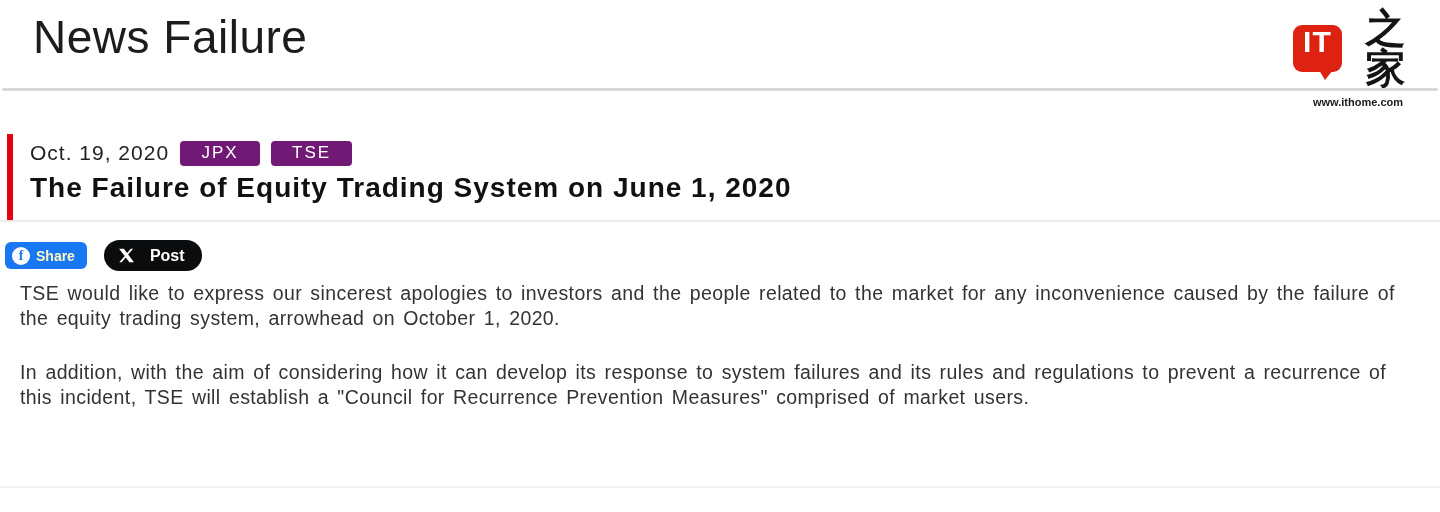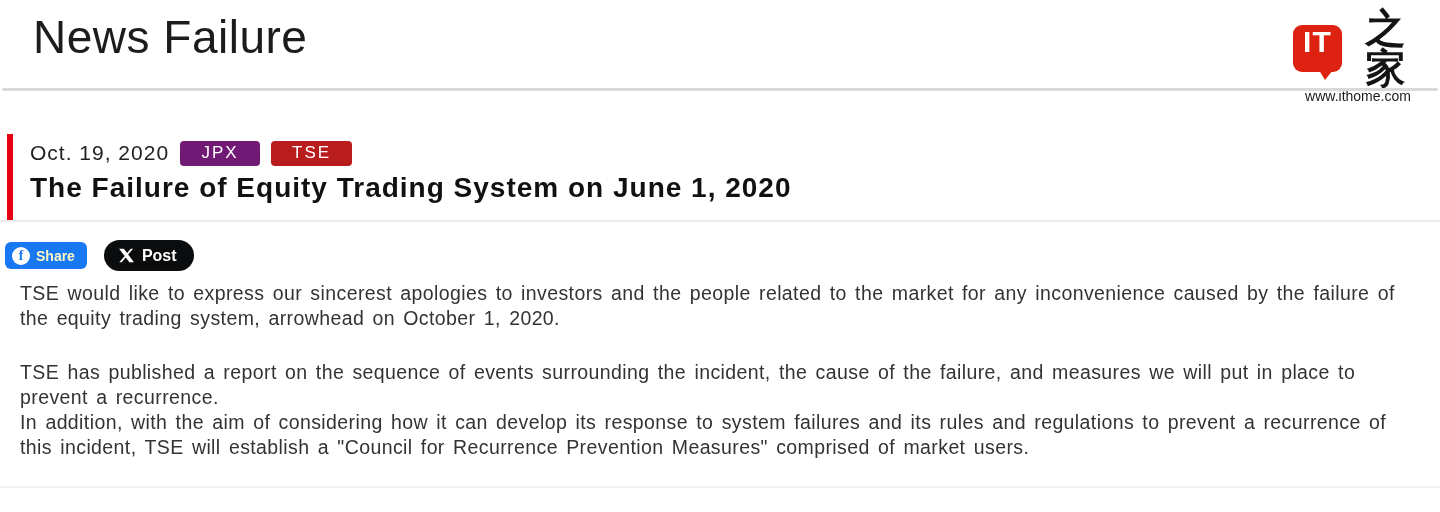--- a/index.html
+++ b/index.html
@@ -17,21 +17,21 @@
   .ithome { position:absolute; top:8px; right:17px; width:130px; text-align:center; }
   .ithome-row { display:flex; align-items:center; justify-content:center; gap:6px; }
   .ithome-box { position:relative; width:52px; height:47px; background:#dd2211;
                 border-radius:9px; display:flex; align-items:flex-start; justify-content:center; }
   .ithome-box span { color:#fff; font-size:30px; font-weight:700; letter-spacing:1px; }
   .ithome-box::after { content:""; position:absolute; bottom:-8px; left:26px;
                        border-left:6px solid transparent; border-right:8px solid transparent;
                        border-top:10px solid #dd2211; }
   .ithome-cjk { font-family:"DejaVu Serif","Liberation Serif",serif; font-size:40px;
                 font-weight:700; color:#141414; line-height:1; }
-  .ithome-url { margin-top:0; font-size:14px; font-weight:400; color:#1a1a1a; }
+  .ithome-url { margin-top:8px; font-size:11px; font-weight:700; color:#1a1a1a; }
 
   
   .accent-bar { position:absolute; left:7px; top:134px; width:6px; height:88px; background:#E60012; }
   .date-row { position:absolute; left:30px; top:140px; height:26px; display:flex;
               align-items:center; gap:11px; }
   .date { font-size:21px; color:#222; letter-spacing:1px;text-align:right; }
   .badge { height:25px; min-width:80px; padding:0 21px; display:flex; align-items:center;
            justify-content:center; color:#fff; font-size:17px; letter-spacing:2px;
            border-radius:4px; }
   .article-title { position:absolute; left:30px; top:172px; font-size:28px; font-weight:700;
@@ -39,21 +39,21 @@
   .divider-mid { position:absolute; left:0; top:220px; width:1440px; height:2px; background:#ececec; }
 
   
   .share-row { position:absolute; left:5px; top:240px; display:flex; align-items:center; gap:17px; }
   .fb-btn { height:27px; display:flex; align-items:center; gap:6px; background:#1877F2;
             border:none; border-radius:6px; padding:0 12px 0 7px; cursor:pointer; }
   .fb-circle { width:18px; height:18px; border-radius:50%; background:#fff; color:#1877F2;
                font-weight:700; font-size:14px; display:flex; align-items:center;
                justify-content:center; font-family:"Liberation Serif", serif; }
   .fb-label { color:#fef9c3; font-size:14px; font-weight:700; }
-  .x-btn { height:31px; display:flex; align-items:center; gap:8px; background:#0b0c0d;
+  .x-btn { height:31px; display:flex; align-items:center; gap:16px; background:#0b0c0d;
            border:none; border-radius:17px; padding:0 17px 0 15px; cursor:pointer; }
   .x-label { color:#fff; font-size:16px; font-weight:700; }
 
   
   .content { position:absolute; left:20px; top:281px; width:1392px; font-size:19.5px;
              line-height:25px; color:#333; letter-spacing:0.4px; word-spacing:2.5px; }
   .content p.gap-after { margin-bottom:29px; }
   .divider-bottom { position:absolute; left:0; top:486px; width:1440px; height:2px; background:#f2f2f2; }
 </style>
 </head>
@@ -73,21 +73,21 @@
     <div class="ithome-url">www.ithome.com</div>
   </div>
 
   <div class="divider-top"></div>
 
   <div class="accent-bar"></div>
 
   <div class="date-row">
     <span class="date">Oct. 19, 2020</span>
     <span class="badge" style="background: #701a75;">JPX</span>
-    <span class="badge" style="background: #b91c1c;">TSE</span>
+    <span class="badge" style="background: #701a75;">TSE</span>
   </div>
 
   <h2 class="article-title">The Failure of Equity Trading System on June 1, 2020</h2>
 
   <div class="divider-mid"></div>
 
   <div class="share-row">
     <button class="fb-btn">
       <span class="fb-circle">f</span>
       <span class="fb-label">Share</span>
@@ -95,19 +95,18 @@
     <button class="x-btn">
       <svg width="15" height="15" viewBox="0 0 24 24">
         <path d="M18.9 1.2h3.7l-8.0 9.2 9.4 12.4h-7.4l-5.8-7.5-6.6 7.5H.5l8.6-9.8L.1 1.2h7.6l5.2 6.9 6.0-6.9z" fill="#ffffff"></path>
       </svg>
       <span class="x-label">Post</span>
     </button>
   </div>
 
   <div class="content">
     <p class="gap-after">TSE would like to express our sincerest apologies to investors and the people related to the market for any inconvenience caused by the failure of the equity trading system, arrowhead on October 1, 2020.</p>
-    <p>TSE has published a report on the sequence of events surrounding the incident, the cause of the failure, and measures we will put in place to prevent a recurrence.</p>
     <p>In addition, with the aim of considering how it can develop its response to system failures and its rules and regulations to prevent a recurrence of this incident, TSE will establish a "Council for Recurrence Prevention Measures" comprised of market users.</p>
   </div>
 
   <div class="divider-bottom"></div>
 
 </div>
 
 </body></html>

